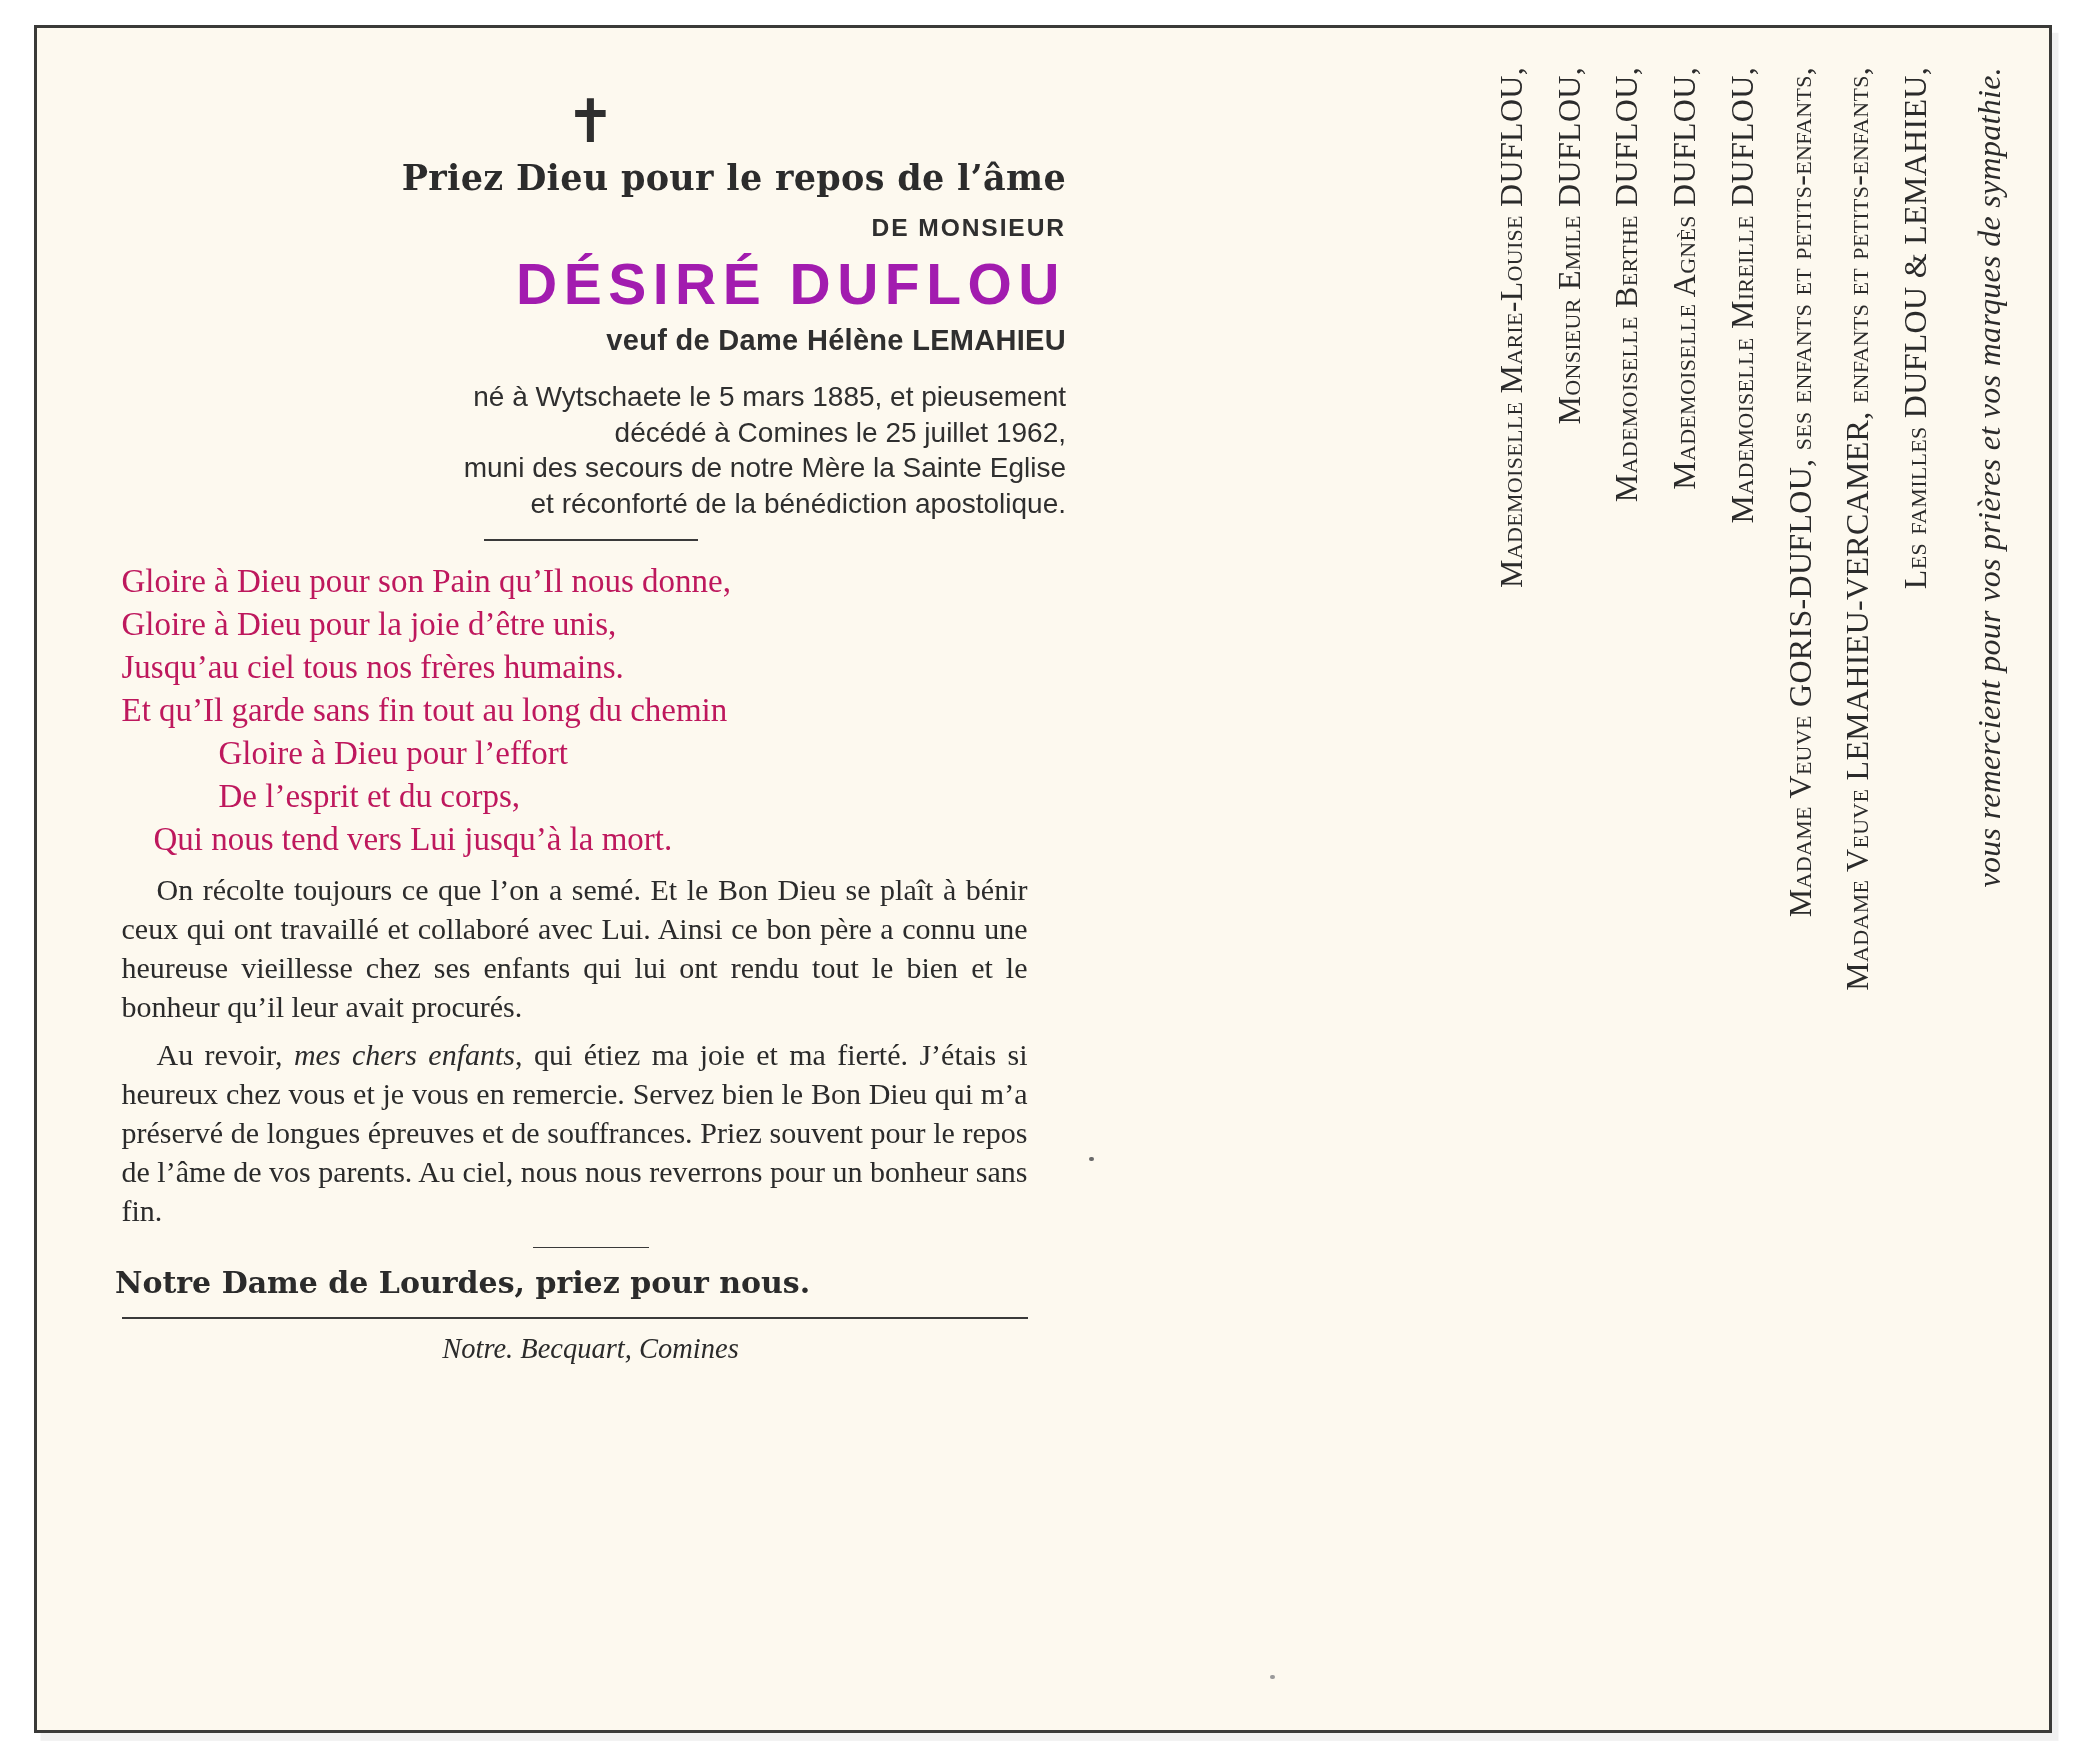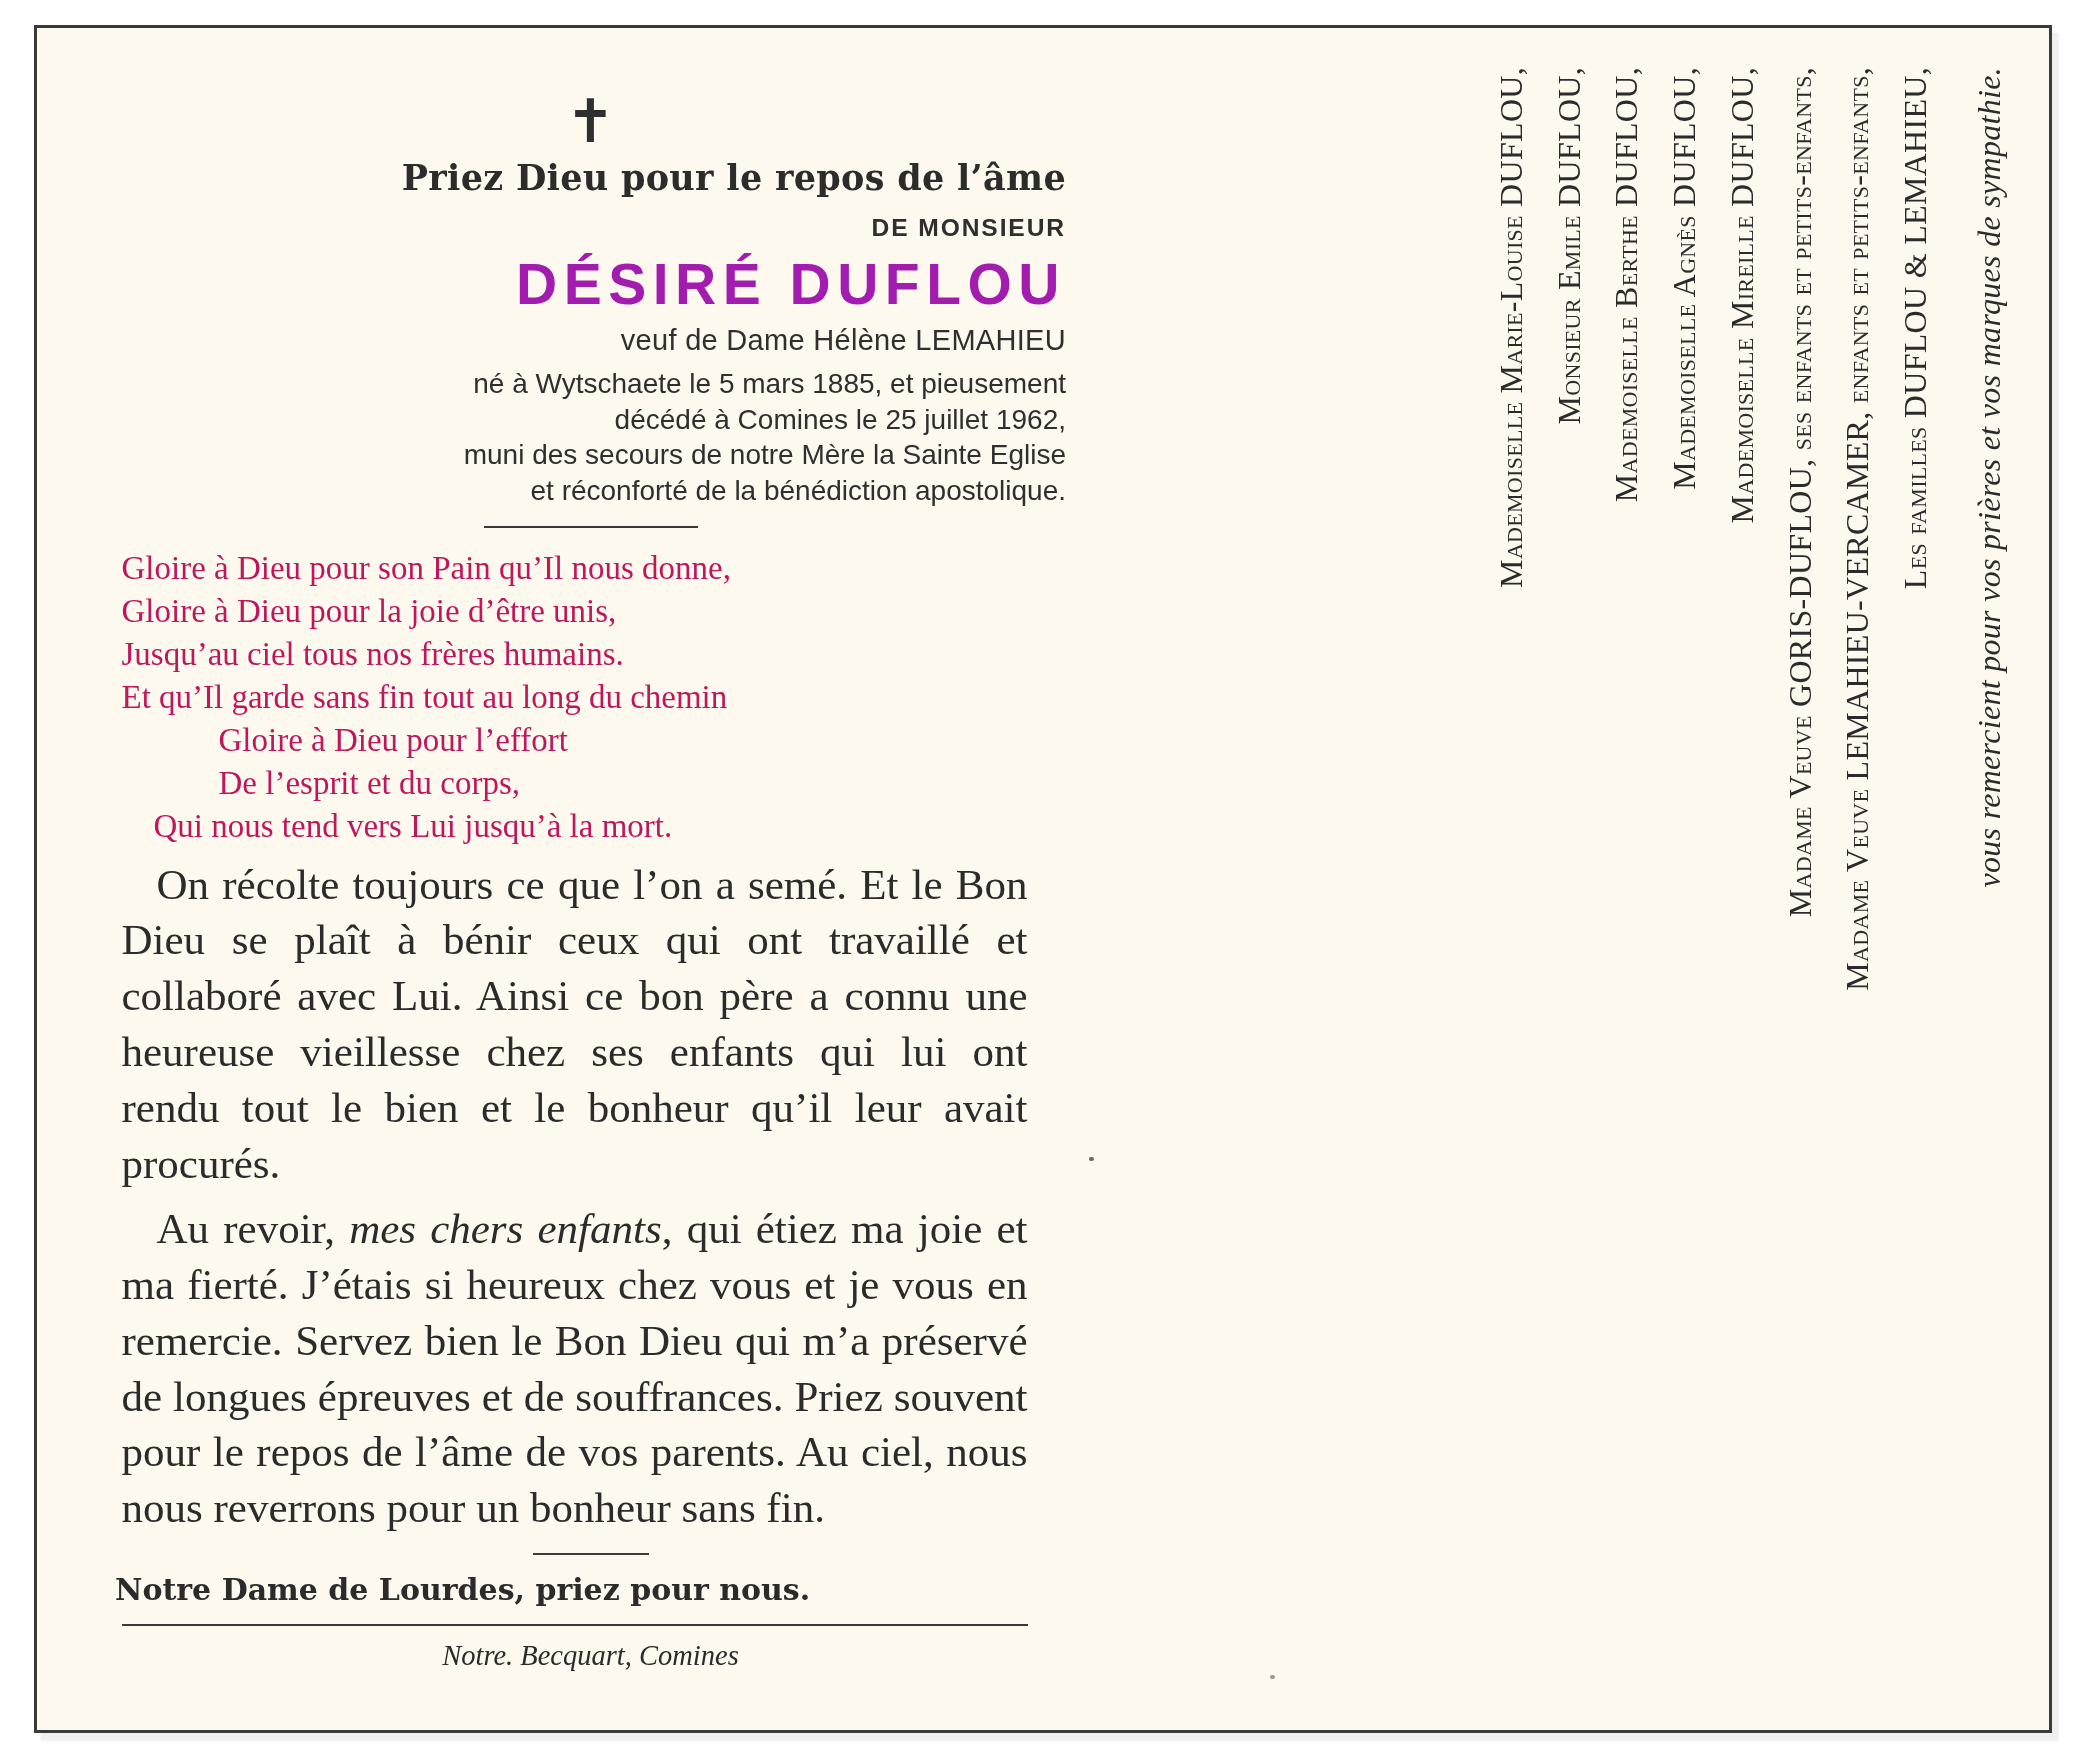--- a/index.html
+++ b/index.html
@@ -75,24 +75,24 @@
     font-size: 57px;
     font-weight: bold;
     letter-spacing: 6.5px;
     color: #a21caf;
     margin-top: 9px;
     margin-bottom: 6.5px;
   }
   .spouse {
     font-family: "Liberation Sans", sans-serif;
     font-size: 29px;
-    font-weight: normal;
+    font-weight: bold;
     letter-spacing: 0.3px;
     color: #2f2f2f;
-    margin-bottom: 9px;
+    margin-bottom: 22px;
   }
   .bio-line {
     font-family: "Liberation Sans", sans-serif;
     font-size: 28px;
     line-height: 1.28;
     color: #2f2f2f;
   }
 
   .rule-short {
     width: 214px;
@@ -119,21 +119,21 @@
     line-height: 1.30;
     color: #be185d;
     margin-left: 6.5px;
   }
   .poem .indent1 { padding-left: 97px; }
   .poem .indent2 { padding-left: 97px; }
   .poem .indent3 { padding-left: 32px; }
 
   .para {
     font-family: "Liberation Serif", serif;
-    font-size: 43px;
+    font-size: 30px;
     line-height: 1.30;
     color: #2b2b2b;
     margin-left: 6.5px;
     margin-top: 9px;
     text-align: justify;
     width: 906px;
   }
   .para .ind { display: inline-block; width: 35px; }
   .para em { font-style: italic; }
 

